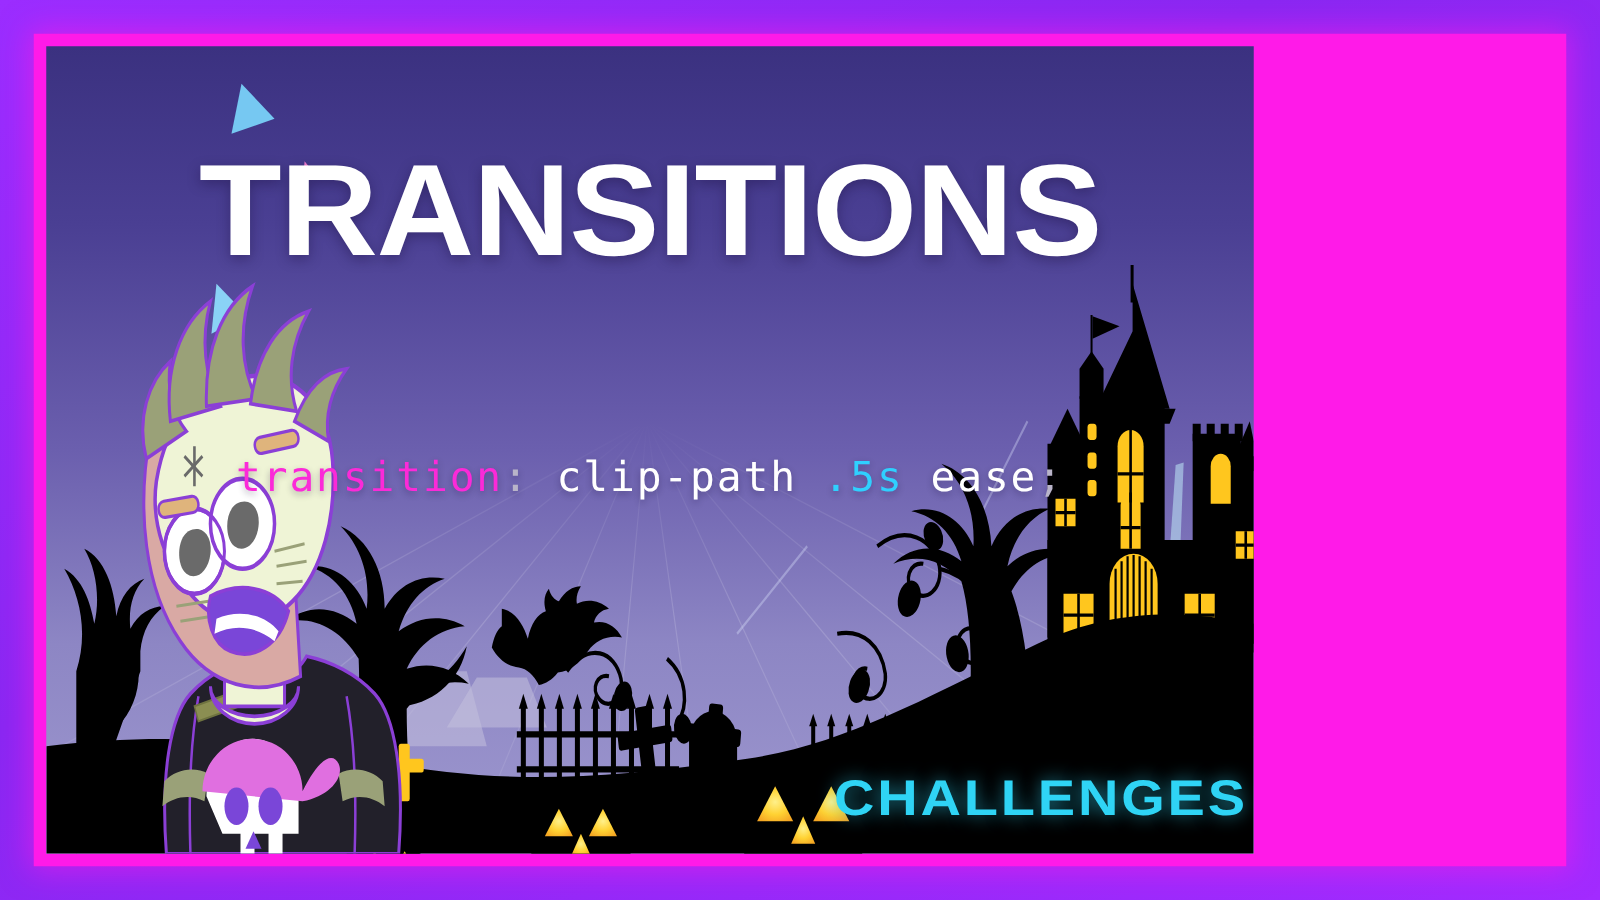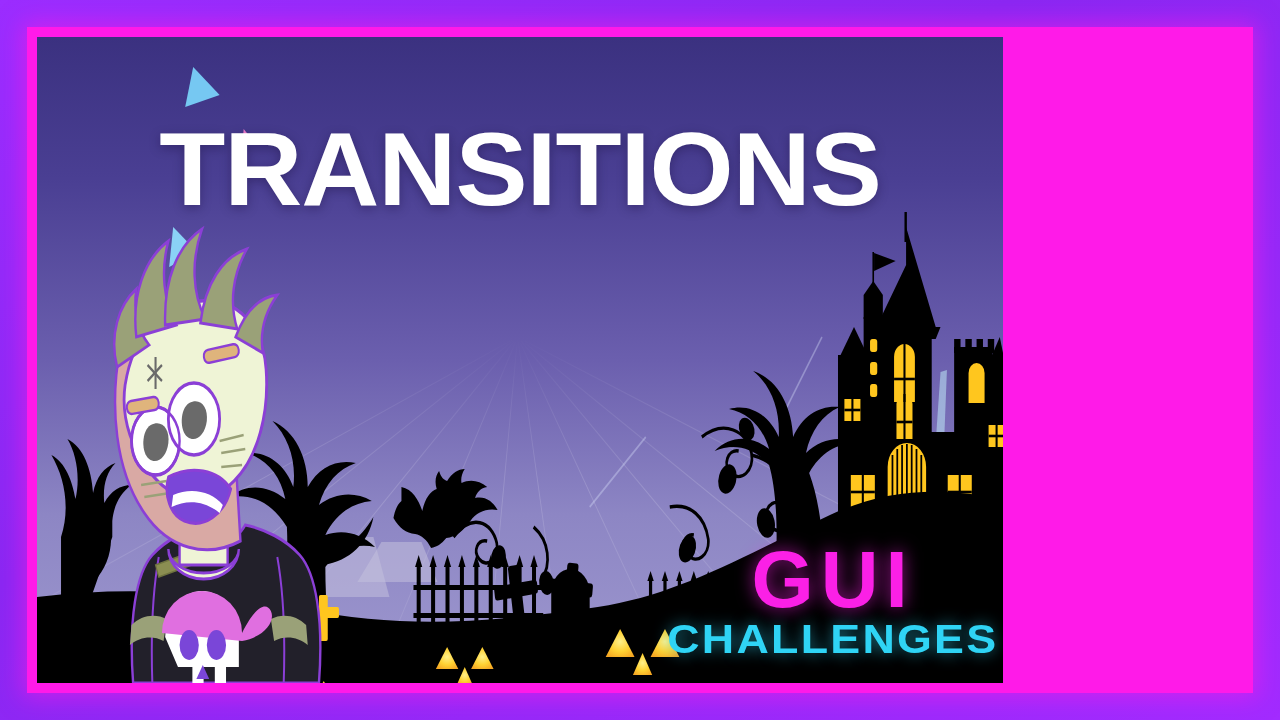--- a/index.html
+++ b/index.html
@@ -432,21 +432,21 @@
 
           <g>
             <path fill="#7a46d8" stroke="#8b3fd6" stroke-width="3" d="M164 440 c28 -12 62 -8 78 12 c-8 26 -34 40 -58 32 c-18 -6 -26 -26 -20 -44 z"></path>
             <path fill="#ffffff" d="M170 458 c22 -8 48 -4 62 10 l-4 8 c-18 -12 -40 -14 -60 -6 z"></path>
           </g>
         </g>
       </svg>
 
       <div id="title">TRANSITIONS</div>
 
+      <div id="codeline"><span class="tok-prop">transition</span><span class="tok-punc">:</span> <span class="tok-val">clip-path</span> <span class="tok-num">.5s</span> <span class="tok-val">ease</span><span class="tok-punc">;</span></div>
 
       <div id="logo">
-        <div class="gui">GUI</div>
         <div class="challenges">CHALLENGES</div>
       </div>
 
     </div>
   </div>
 </div>
 
 </body></html>

